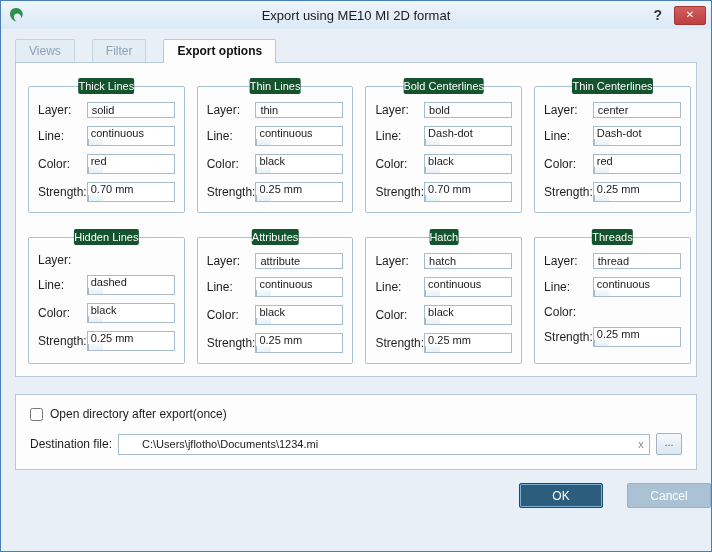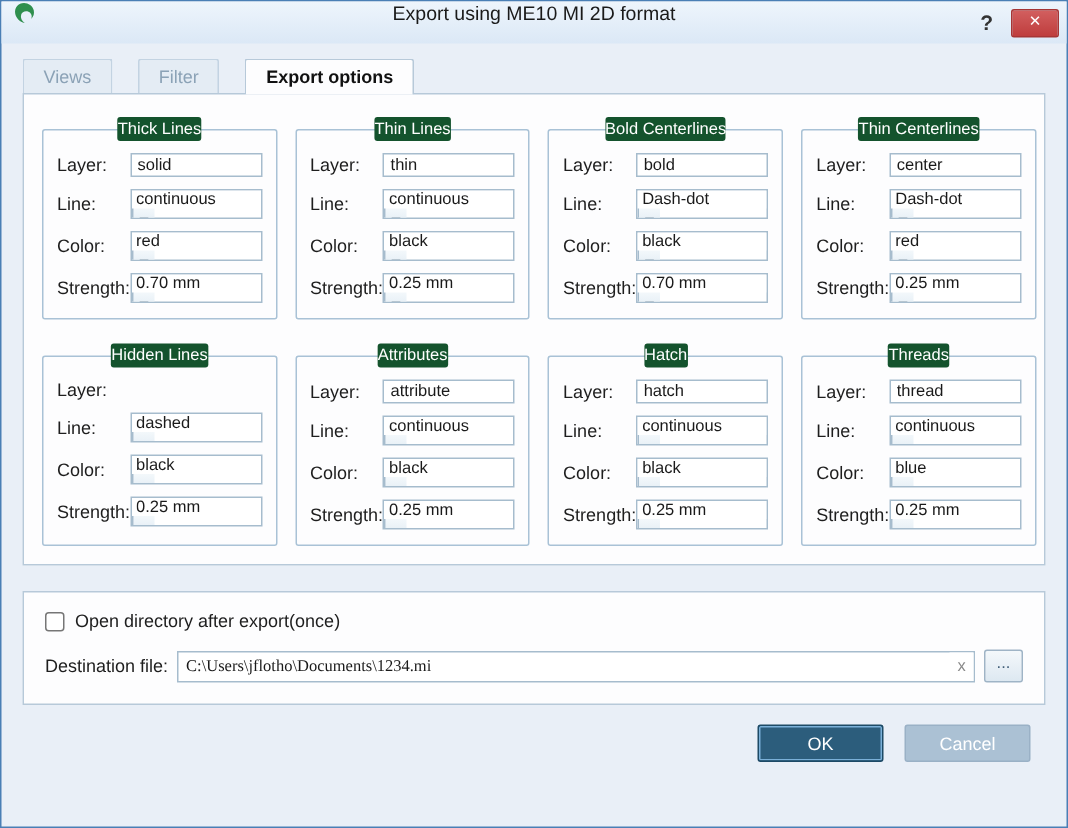--- a/index.html
+++ b/index.html
@@ -12,21 +12,21 @@
   .window {
     width:712px; height:552px;
     border:1px solid #4a7fb5;
     background:#e9eff7;
     display:flex; flex-direction:column;
   }
   
   .titlebar {
     height:28px; flex:0 0 28px;
     background:linear-gradient(#eef5fc,#dbe8f6);
-    display:flex; 
+    display:flex; align-items:center;
     position:relative;
   }
   .app-icon { margin-left:7px; width:16px; height:16px; z-index:1; }
   .win-title {
     position:absolute; left:0; right:0; text-align:center;
     font-size:13px; color:#1a1a1a;
   }
   .titlebar-controls { margin-left:auto; display:flex; align-items:center; gap:8px; margin-right:5px; z-index:1; }
   .help-btn {
     background:transparent; border:none; cursor:pointer;
@@ -100,38 +100,38 @@
     border:1px solid #b7c9d9; padding:12px 14px 14px;
   }
   .checkbox-row { display:flex; align-items:center; gap:7px; }
   .checkbox-row input { width:13px; height:13px; margin:0; cursor:pointer; }
   .checkbox-label { font-size:12px; color:#1e1e1e; }
   .dest-row { display:flex; align-items:center; gap:6px; margin-top:12px; }
   .dest-label { font-size:12px; color:#1e1e1e; white-space:nowrap; }
   .dest-wrap { position:relative; flex:1; display:flex; }
   .dest-input {
     flex:1; height:21px; border:1px solid #a6bccd; background:#fff;
-    font-size:11px; padding:0 18px 0 5px;
-    font-family:Liberation Serif, serif; color:#1a1a1a;
+    font-size:11px; padding:0 18px 0 23px;
+    font-family:Liberation Sans, sans-serif; color:#1a1a1a;
   }
   .clear-btn {
     position:absolute; right:1px; top:1px; width:16px; height:19px;
     border:none; background:#fff; color:#8a8a8a; font-size:11px;
     cursor:pointer; padding:0; line-height:1;
     font-family:"Liberation Sans", sans-serif;
   }
   .browse-btn {
     width:26px; height:22px; cursor:pointer;
     border:1px solid #9fb4c6; border-radius:2px;
     background:linear-gradient(#f4f8fb,#dde8f1);
     color:#43607a; font-size:11px; line-height:1; padding:0 0 4px;
     font-family:"Liberation Sans", sans-serif;
   }
   
-  .action-row { display:flex; justify-content:flex-end; gap:14px; margin:13px 24px 0; }
+  .action-row { display:flex; justify-content:flex-end; gap:24px; margin:13px 0 0; }
   .btn {
     width:84px; height:25px; font-size:12px; cursor:pointer;
     border-radius:2px; font-family:"Liberation Sans", sans-serif;
   }
   .ok-btn {
     background:#2c5d7c; color:#fff; border:1px solid #1d4a66;
     box-shadow:0 0 0 1px #7ab0d8 inset;
   }
   .cancel-btn { background:#abc1d4; color:#ffffff; border:1px solid #9ab1c6; }
 </style>
@@ -416,26 +416,20 @@
           <span class="field-label">Line:</span>
           <div class="combo">
             <input value="continuous" style="">
             <span class="combo-btn">
                 <i class="arrow-down"></i>
               </span>
           </div>
         </div>
         <div class="field-row">
           <span class="field-label">Color:</span>
-          <div class="combo">
-            <input value="blue" style="">
-            <span class="combo-btn">
-                <i class="arrow-down"></i>
-              </span>
-          </div>
         </div>
         <div class="field-row">
           <span class="field-label">Strength:</span>
           <div class="combo">
             <input value="0.25 mm" style="">
             <span class="combo-btn">
                 <i class="arrow-down"></i>
               </span>
           </div>
         </div>

